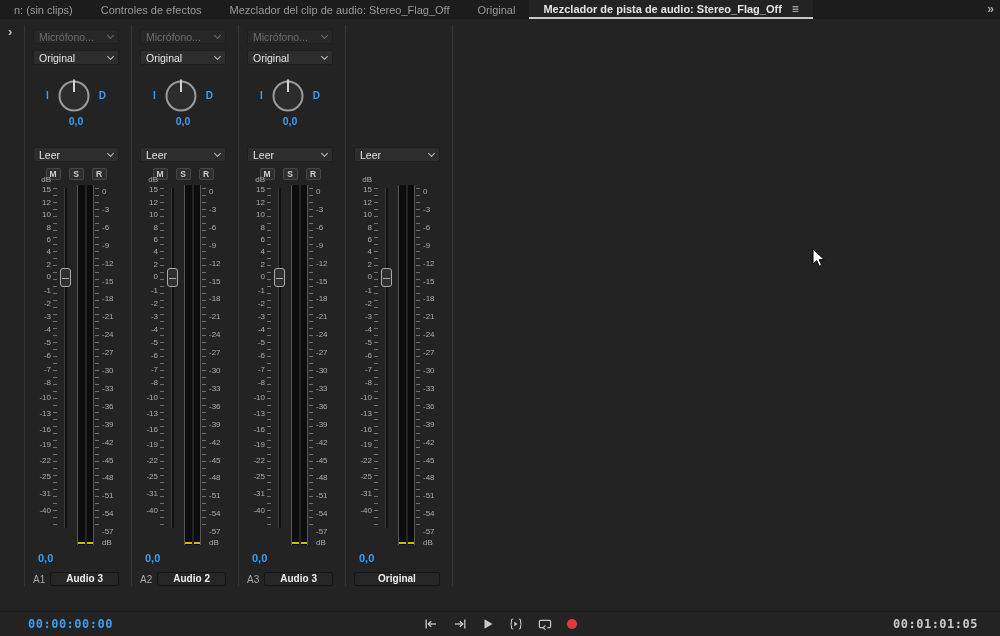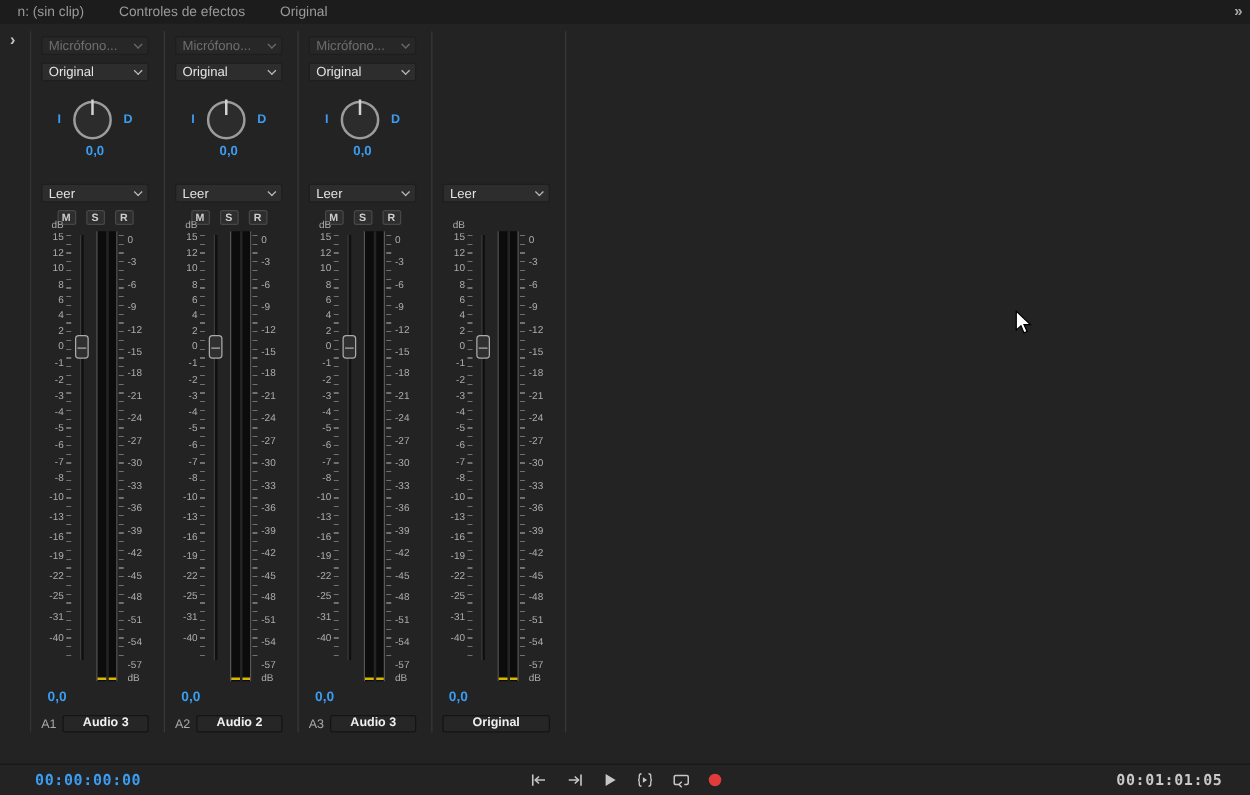--- a/index.html
+++ b/index.html
@@ -70,30 +70,38 @@
   .cursor{position:absolute;left:812px;top:229px;z-index:20;pointer-events:none;}
 </style>
 </head>
 <body>
 
 <div class="app">
 
   <div class="tabbar">
     <div id="tabs" style="display:flex;align-items:stretch;">
         <div class="tab">
-    <span class="tab-label">n: (sin clip)</span>
+    <span class="tab-label">n: (sin clips)</span>
 
   </div>
         <div class="tab">
     <span class="tab-label">Controles de efectos</span>
 
   </div>
         <div class="tab">
+    <span class="tab-label">Mezclador del clip de audio: Stereo_Flag_Off</span>
+
+  </div>
+        <div class="tab">
     <span class="tab-label">Original</span>
 
+  </div>
+        <div class="tab active">
+    <span class="tab-label">Mezclador de pista de audio: Stereo_Flag_Off</span>
+    <span class="menu-icon">≡</span>
   </div>
       </div>
     <span class="overflow">»</span>
   </div>
 
   <div class="panel">
     <span class="expander">›</span>
     <div class="strips" id="strips">
         <div class="strip">
     <div class="dropdown input-dd">

